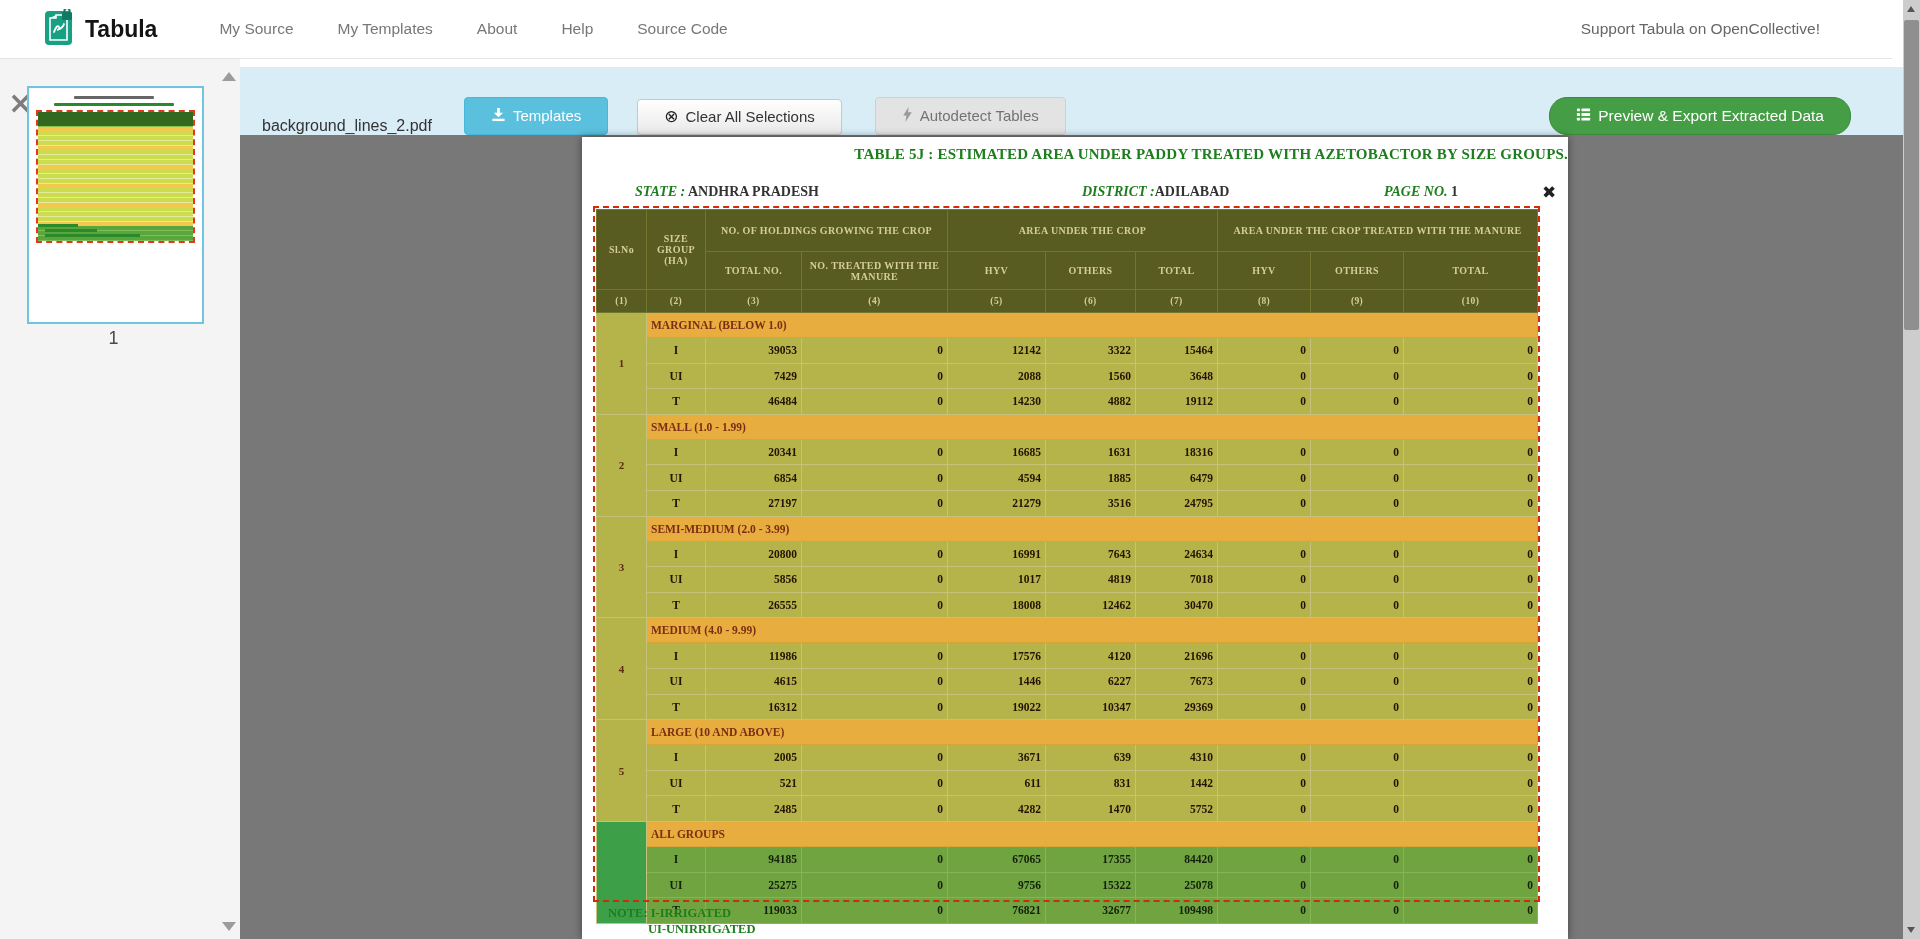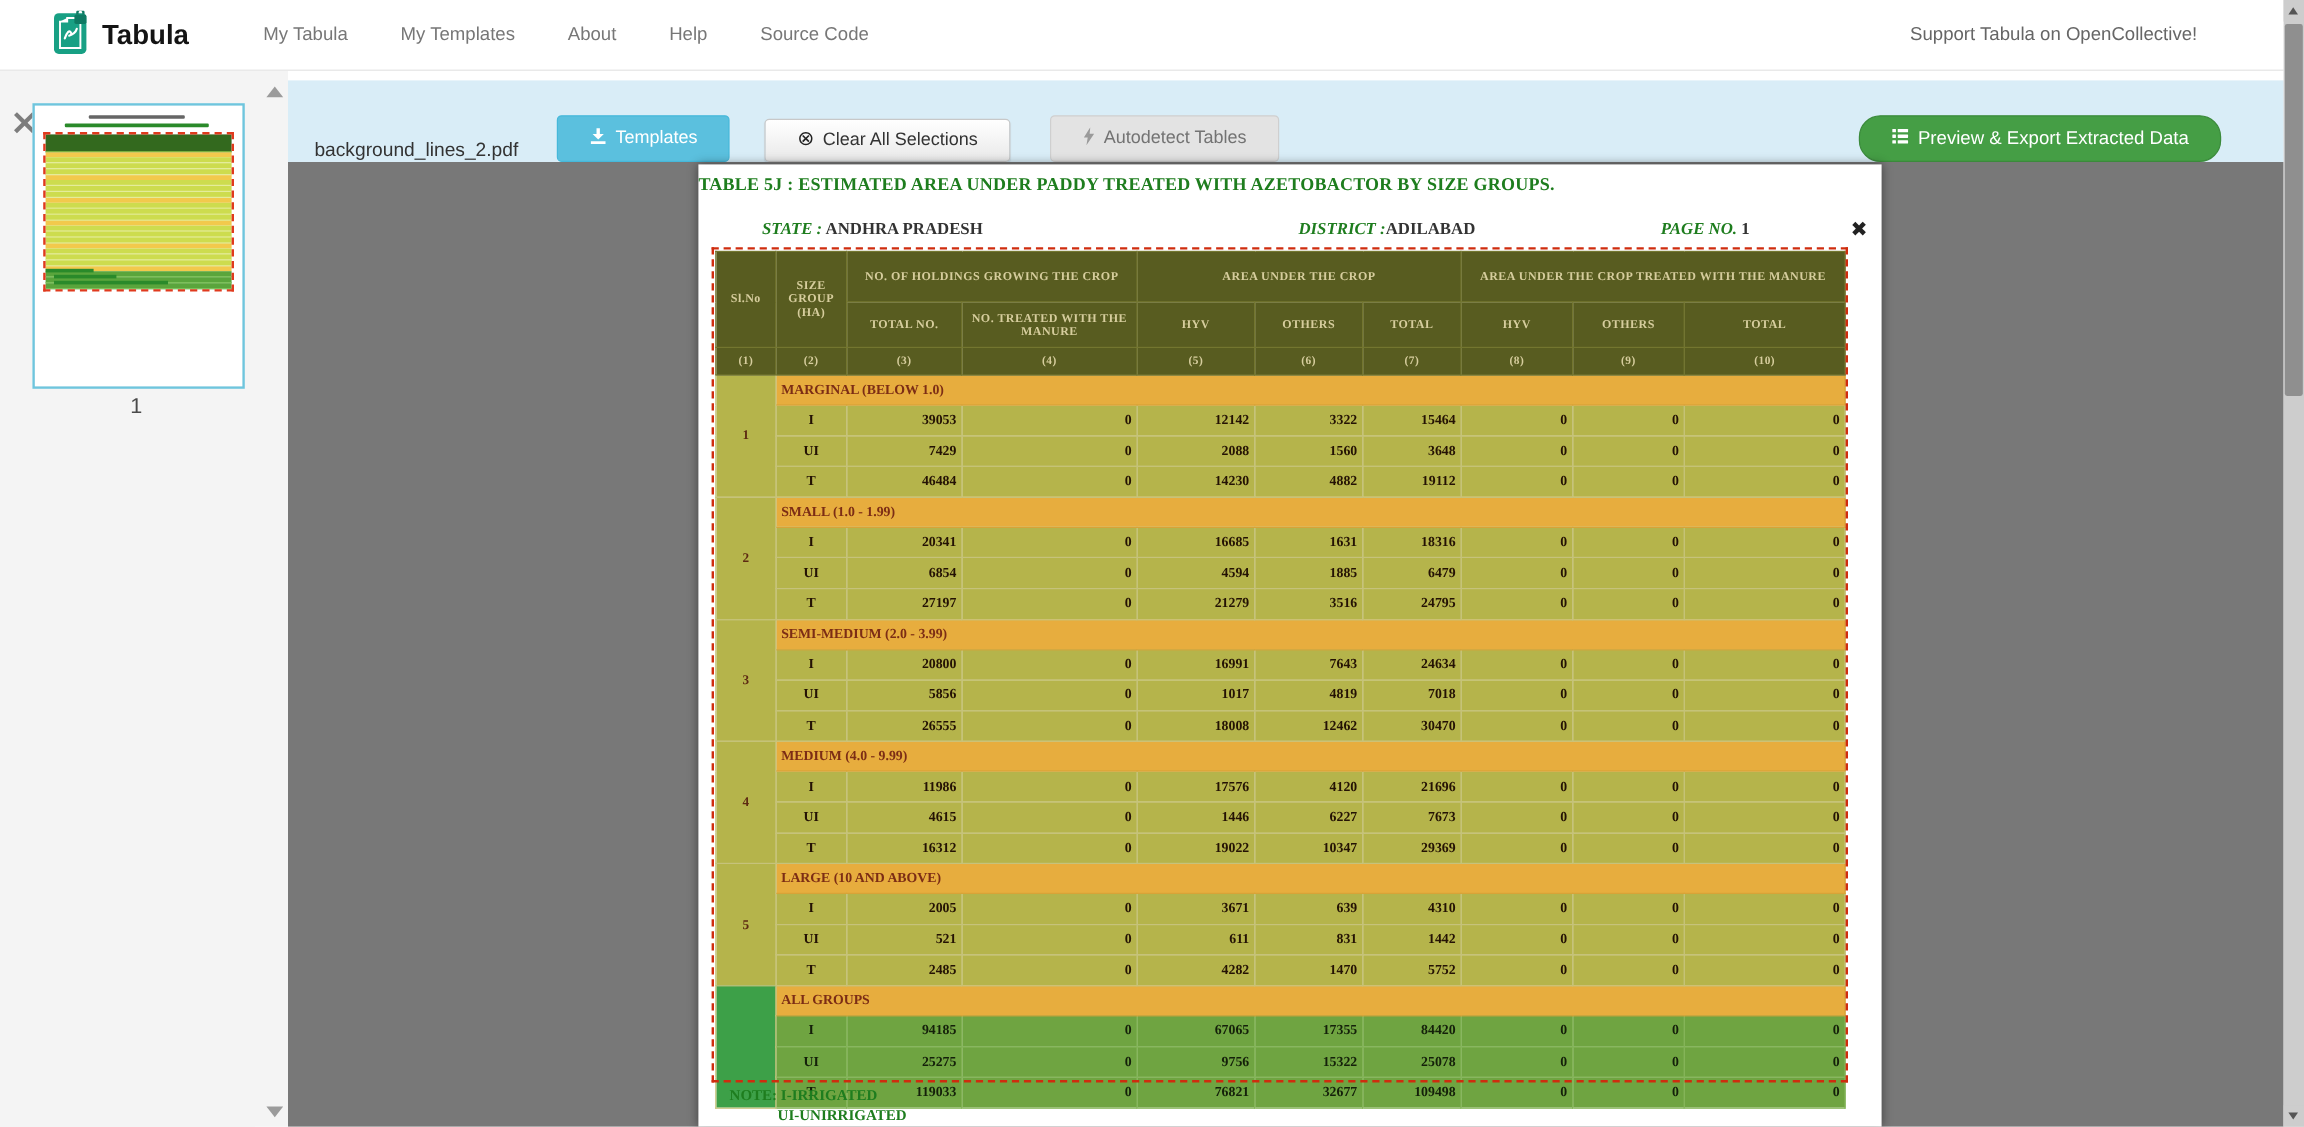--- a/index.html
+++ b/index.html
@@ -1,19 +1,19 @@
 <!DOCTYPE html>
 <html style="--accent-blue: #5bc0de; --accent-green: #459e45; --toolbar-bg: #d9edf7; --viewer-bg: #787878; --selection-red: #cf2c0e; --doc-green: #1e7d1e; --table-header-bg: #585c20; --table-header-text: #d6cd9d; --band-bg: #e7ad3e; --band-text: #7c2d15; --row-bg: #b5b44b; --all-groups-row-bg: #6fa441; --all-groups-sl-bg: #3da048;"><head>
 <meta charset="utf-8">
 <style>
   html,body{margin:0;padding:0;width:1920px;height:939px;overflow:hidden;
     font-family:"Liberation Sans",sans-serif;background:#fff;position:relative;}
 
   
-  .navbar{position:absolute;top:0;left:0;right:17px;height:58px;background:#fff;
+  .navbar{position:absolute;top:0;left:0;right:28px;height:58px;background:#fff;
     border-bottom:1px solid #e4e4e4;display:flex;align-items:center;z-index:5;}
   .logo{margin-left:45px;flex:0 0 auto;}
   .brand{font-size:23px;font-weight:bold;color:#141414;margin-left:10px;}
   .nav-links{display:flex;gap:44px;margin-left:62px;}
   .nav-links span{color:#777;font-size:15.5px;cursor:pointer;}
   .support{margin-left:auto;margin-right:72px;color:#666;font-size:15.5px;cursor:pointer;}
 
   
   .sidebar{position:absolute;top:58px;left:0;width:240px;bottom:0;background:#f4f4f4;}
   .thumb-close{position:absolute;left:8px;top:30px;font-size:30px;font-weight:bold;
@@ -49,21 +49,21 @@
     cursor:default;box-shadow:none;}
   .btn-success{background:var(--accent-green,#459e45);border-color:#3b8a3b;color:#fff;
     margin-left:auto;margin-right:52px;font-size:15.5px;border-radius:18px;}
   .circle-x{font-family:"DejaVu Sans",sans-serif;font-size:17px;line-height:.9;color:#222;}
 
   
   .viewer{position:absolute;top:135px;left:240px;right:17px;bottom:0;
     background:var(--viewer-bg,#787878);}
   .page{position:absolute;left:342px;top:2px;width:986px;height:802px;background:#fff;
     box-shadow:0 0 8px rgba(0,0,0,.45);font-family:"Liberation Serif",serif;cursor:crosshair;}
-  .doc-title{position:absolute;top:9px;left:0;right:0;text-align:left;
+  .doc-title{position:absolute;top:9px;left:0;right:0;text-align:right;
     color:var(--doc-green,#1e7d1e);font-weight:bold;font-size:15px;letter-spacing:.2px;}
   .doc-meta{position:absolute;top:47px;left:0;right:0;font-size:14px;font-weight:bold;color:#333;}
   .doc-meta .lbl{color:var(--doc-green,#1e7d1e);font-style:italic;}
   .meta-state{position:absolute;left:53px;}
   .meta-district{position:absolute;left:500px;}
   .meta-page{position:absolute;left:802px;}
 
   .tbl-wrap{position:absolute;left:14px;top:72px;width:941px;}
   table.grid{border-collapse:collapse;width:941px;table-layout:fixed;}
   table.grid th{background:var(--table-header-bg,#585c20);color:var(--table-header-text,#d6cd9d);
@@ -112,21 +112,21 @@
       <rect x="0" y="2" width="27" height="34" rx="4" fill="#18a084"></rect>
       <path d="M5 9 L11 9 L11 6 L22 6 L22 31 L5 31 Z" fill="none" stroke="#fff" stroke-width="1.6"></path>
       <path d="M5 9 L11 9 L11 6 Z" fill="#fff"></path>
       <path d="M9 23 q3 -8 5 -5 q1.5 2 -2 3 q6 -2 7 -6" fill="none" stroke="#fff" stroke-width="1.8" stroke-linecap="round"></path>
       <rect x="17" y="3" width="10" height="8" rx="1.5" fill="#0e7a63"></rect>
       <path d="M19.5 3 v-1.5 a2.5 2.5 0 0 1 5 0 V3" fill="none" stroke="#0e7a63" stroke-width="2"></path>
     </svg>
   </span>
   <span class="brand">Tabula</span>
   <div class="nav-links">
-    <span>My Tabula</span>
+    <span>My Source</span>
     <span>My Templates</span>
     <span>About</span>
     <span>Help</span>
     <span>Source Code</span>
   </div>
   <span class="support">Support Tabula on OpenCollective!</span>
 </div>
 
 <div class="sidebar">
   <span class="thumb-close">×</span>

